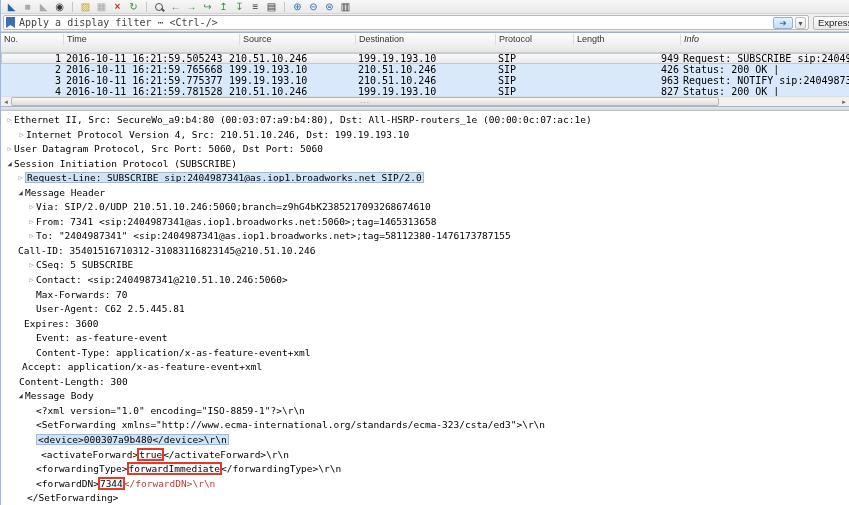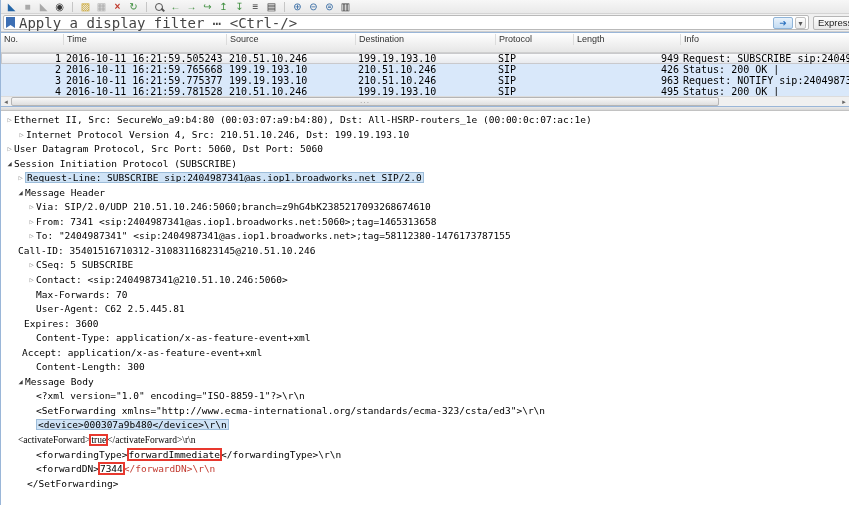--- a/index.html
+++ b/index.html
@@ -25,21 +25,21 @@
   .tbi.mag::after { content:""; position:absolute; left:9px; top:8px; width:4px; height:1.5px;
                     background:#555; transform:rotate(45deg); }
 
   
   .filterbar { height:18px; background:#f0f0f0; border-bottom:1px solid #cfcfcf;
                display:flex; align-items:center; padding:1px 2px; position:relative; }
   .filter-input { flex:0 0 auto; width:806px; height:15px; background:#fff; border:1px solid #b9b9b9;
                   border-radius:2px; display:flex; align-items:center; padding:0 2px; }
   .bookmark { width:9px; height:11px; background:#3d6fb4; clip-path:polygon(0 0,100% 0,100% 100%,50% 72%,0 100%);
               margin-right:4px; flex:0 0 auto; }
-  .filter-text { font-size:14px; color:#444; white-space:nowrap; overflow:hidden; flex:1 1 auto;
+  .filter-text { font-size:10px; color:#444; white-space:nowrap; overflow:hidden; flex:1 1 auto;
                  font-family:"DejaVu Sans Mono", monospace; }
   .apply-btn { width:20px; height:12px; background:linear-gradient(#e9f2fb,#c3dcf3); border:1px solid #8fb4d8;
                border-radius:2px; color:#2f74c0; font-size:9px; line-height:11px; text-align:center; margin-right:2px; }
   .caret-btn { width:11px; height:12px; font-size:8px; line-height:12px; text-align:center; color:#555;
                border:1px solid #c0c0c0; border-radius:2px; background:linear-gradient(#fdfdfd,#e9e9e9); }
   .expr-btn { position:absolute; left:812px; top:2px; height:14px; min-width:70px; font-size:9.5px; color:#222;
               background:linear-gradient(#fdfdfd,#e9e9e9); border:1px solid #b5b5b5; border-radius:2px;
               padding:0 4px; line-height:12px; white-space:nowrap; }
 
   
@@ -53,21 +53,21 @@
   .pl-row.sip { background:#d9e8fa; }
   .pl-row.selected { background:linear-gradient(#fcfcfd,#e6e8ec); outline:1px solid #c9c9cc; outline-offset:-1px; }
   .pl-row span { position:absolute; top:0; height:11px; overflow:hidden; }
   .c-no   { left:0;   width:60px; text-align:right; }
   .c-time { left:65px;  width:162px; }
   .c-src  { left:228px; width:128px; }
   .c-dst  { left:357px; width:139px; }
   .c-proto{ left:497px; width:77px; }
   .c-len  { left:575px; width:103px; text-align:right; }
   .c-info { left:682px; right:0; }
-  .h-no{left:0;} .h-time{left:62px;} .h-src{left:225px;} .h-dst{left:354px;} .h-proto{left:494px;} .h-len{left:572px;} .h-info{left:679px;}
+  .h-no{left:0;} .h-time{left:62px;} .h-src{left:238px;} .h-dst{left:354px;} .h-proto{left:494px;} .h-len{left:572px;} .h-info{left:679px;font-style:italic;}
   .pl-header .h-no { border-left:none; padding-left:3px; }
   .bracket { position:absolute; left:9px; top:3px; width:15px; height:49px;
              border-left:1px solid #8a8a8a; border-top:1px solid #8a8a8a; pointer-events:none; }
 
   .hscroll { position:absolute; left:0; bottom:0; width:100%; height:10px; background:#f0f0f0;
              border-top:1px solid #dcdcdc; }
   .hs-arrow { position:absolute; top:0; width:10px; height:10px; font-size:7px; line-height:10px;
               text-align:center; color:#666; }
   .hs-left { left:0; } .hs-right { right:0; }
   .hs-thumb { position:absolute; left:10px; top:0; width:708px; height:9px;
@@ -168,21 +168,21 @@
           <span class="c-proto">SIP</span>
           <span class="c-len">963</span>
           <span class="c-info">Request: NOTIFY sip:2404987341@as.iop1.broadworks.net</span>
         </div>
         <div class="pl-row sip">
           <span class="c-no">4</span>
           <span class="c-time">2016-10-11 16:21:59.781528</span>
           <span class="c-src">210.51.10.246</span>
           <span class="c-dst">199.19.193.10</span>
           <span class="c-proto">SIP</span>
-          <span class="c-len">495</span>
+          <span class="c-len">827</span>
           <span class="c-info">Status: 200 OK |</span>
         </div>
       </div>
     <div class="hscroll">
       <span class="hs-arrow hs-left">◂</span>
       <span class="hs-thumb">
         <span class="hs-grip">···</span>
       </span>
       <span class="hs-arrow hs-right">▸</span>
     </div>
@@ -199,26 +199,27 @@
       <div class="dt-row" style="padding-left: 15px;"><span class="dt-exp e">◢</span><span class="dt-text">Message Header</span></div>
       <div class="dt-row" style="padding-left: 26px;"><span class="dt-exp c">▷</span><span class="dt-text">Via: SIP/2.0/UDP 210.51.10.246:5060;branch=z9hG4bK2385217093268674610</span></div>
       <div class="dt-row" style="padding-left: 26px;"><span class="dt-exp c">▷</span><span class="dt-text">From: 7341 &lt;sip:2404987341@as.iop1.broadworks.net:5060&gt;;tag=1465313658</span></div>
       <div class="dt-row" style="padding-left: 26px;"><span class="dt-exp c">▷</span><span class="dt-text">To: "2404987341" &lt;sip:2404987341@as.iop1.broadworks.net&gt;;tag=58112380-1476173787155</span></div>
       <div class="dt-row" style="padding-left: 8px;"><span class="dt-exp"></span><span class="dt-text">Call-ID: 35401516710312-31083116823145@210.51.10.246</span></div>
       <div class="dt-row" style="padding-left: 26px;"><span class="dt-exp c">▷</span><span class="dt-text">CSeq: 5 SUBSCRIBE</span></div>
       <div class="dt-row" style="padding-left: 26px;"><span class="dt-exp c">▷</span><span class="dt-text">Contact: &lt;sip:2404987341@210.51.10.246:5060&gt;</span></div>
       <div class="dt-row" style="padding-left: 26px;"><span class="dt-exp"></span><span class="dt-text">Max-Forwards: 70</span></div>
       <div class="dt-row" style="padding-left: 26px;"><span class="dt-exp"></span><span class="dt-text">User-Agent: C62 2.5.445.81</span></div>
       <div class="dt-row" style="padding-left: 14px;"><span class="dt-exp"></span><span class="dt-text">Expires: 3600</span></div>
+      <div class="dt-row" style="padding-left: 26px;"><span class="dt-exp"></span><span class="dt-text">Event: as-feature-event</span></div>
       <div class="dt-row" style="padding-left: 26px;"><span class="dt-exp"></span><span class="dt-text">Content-Type: application/x-as-feature-event+xml</span></div>
       <div class="dt-row" style="padding-left: 12px;"><span class="dt-exp"></span><span class="dt-text">Accept: application/x-as-feature-event+xml</span></div>
-      <div class="dt-row" style="padding-left: 26px;"><span class="dt-exp"></span><span class="dt-text">Content-Length: 300</span></div>
+      <div class="dt-row" style="padding-left: 9px;"><span class="dt-exp"></span><span class="dt-text">Content-Length: 300</span></div>
       <div class="dt-row" style="padding-left: 15px;"><span class="dt-exp e">◢</span><span class="dt-text">Message Body</span></div>
       <div class="dt-row" style="padding-left: 26px;"><span class="dt-exp"></span><span class="dt-text">&lt;?xml version="1.0" encoding="ISO-8859-1"?&gt;\r\n</span></div>
       <div class="dt-row" style="padding-left: 26px;"><span class="dt-exp"></span><span class="dt-text">&lt;SetForwarding xmlns="http://www.ecma-international.org/standards/ecma-323/csta/ed3"&gt;\r\n</span></div>
       <div class="dt-row" style="padding-left: 26px;"><span class="dt-exp"></span><span class="dt-text hl">&lt;device&gt;000307a9b480&lt;/device&gt;\r\n</span></div>
-      <div class="dt-row" style="padding-left: 8px; font-family: Liberation Serif, serif;"><span class="dt-exp"></span><span class="dt-text"><span>&lt;activateForward&gt;</span><span class="redbox ">true</span><span>&lt;/activateForward&gt;\r\n</span></span></div>
+      <div class="dt-row" style="padding-left: 31px;"><span class="dt-exp"></span><span class="dt-text"><span>&lt;activateForward&gt;</span><span class="redbox ">true</span><span>&lt;/activateForward&gt;\r\n</span></span></div>
       <div class="dt-row" style="padding-left: 26px;"><span class="dt-exp"></span><span class="dt-text"><span>&lt;forwardingType&gt;</span><span class="redbox ">forwardImmediate</span><span>&lt;/forwardingType&gt;\r\n</span></span></div>
       <div class="dt-row" style="padding-left: 26px;"><span class="dt-exp"></span><span class="dt-text"><span>&lt;forwardDN&gt;</span><span class="redbox ">7344</span><span class="redtext">&lt;/forwardDN&gt;\r\n</span></span></div>
       <div class="dt-row" style="padding-left: 17px;"><span class="dt-exp"></span><span class="dt-text">&lt;/SetForwarding&gt;</span></div>
     </div>
 
 </div>
 
 </body></html>

